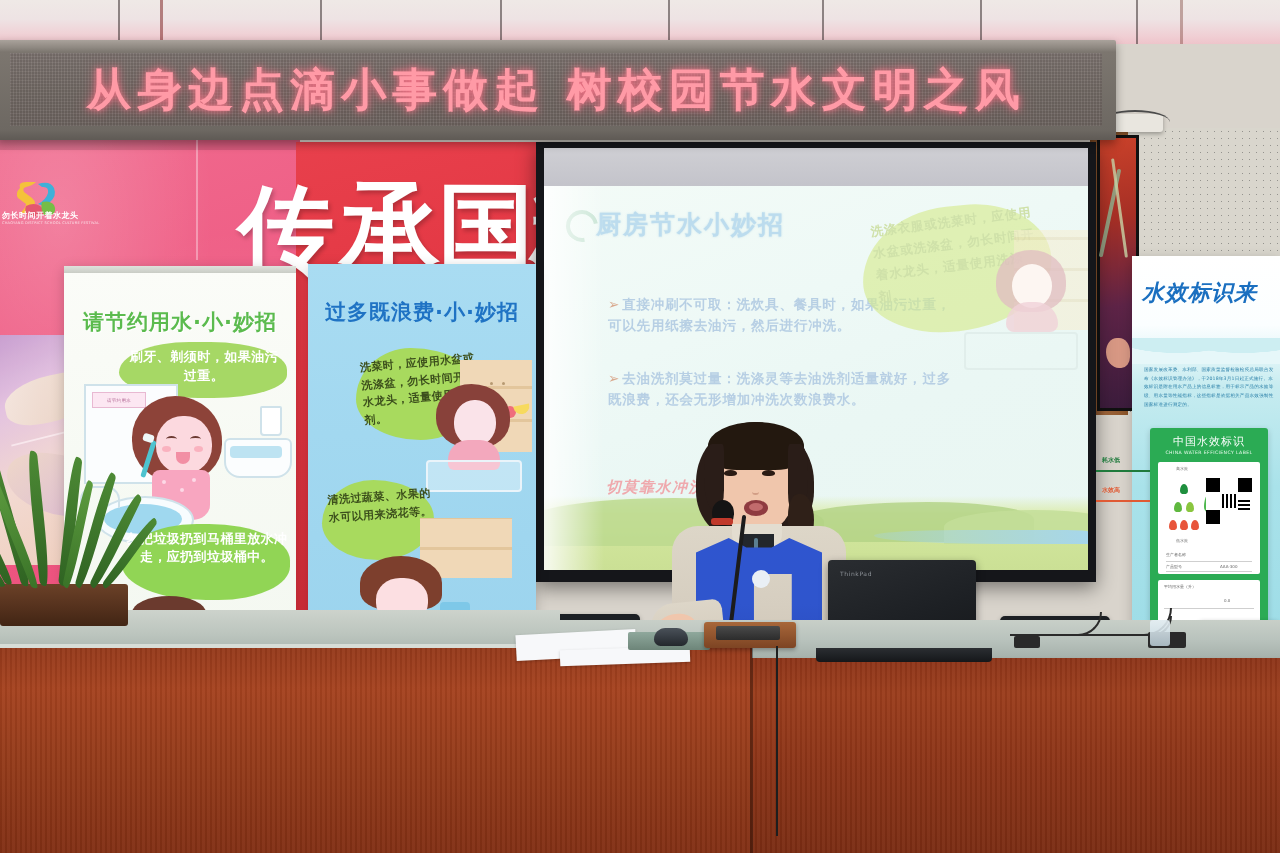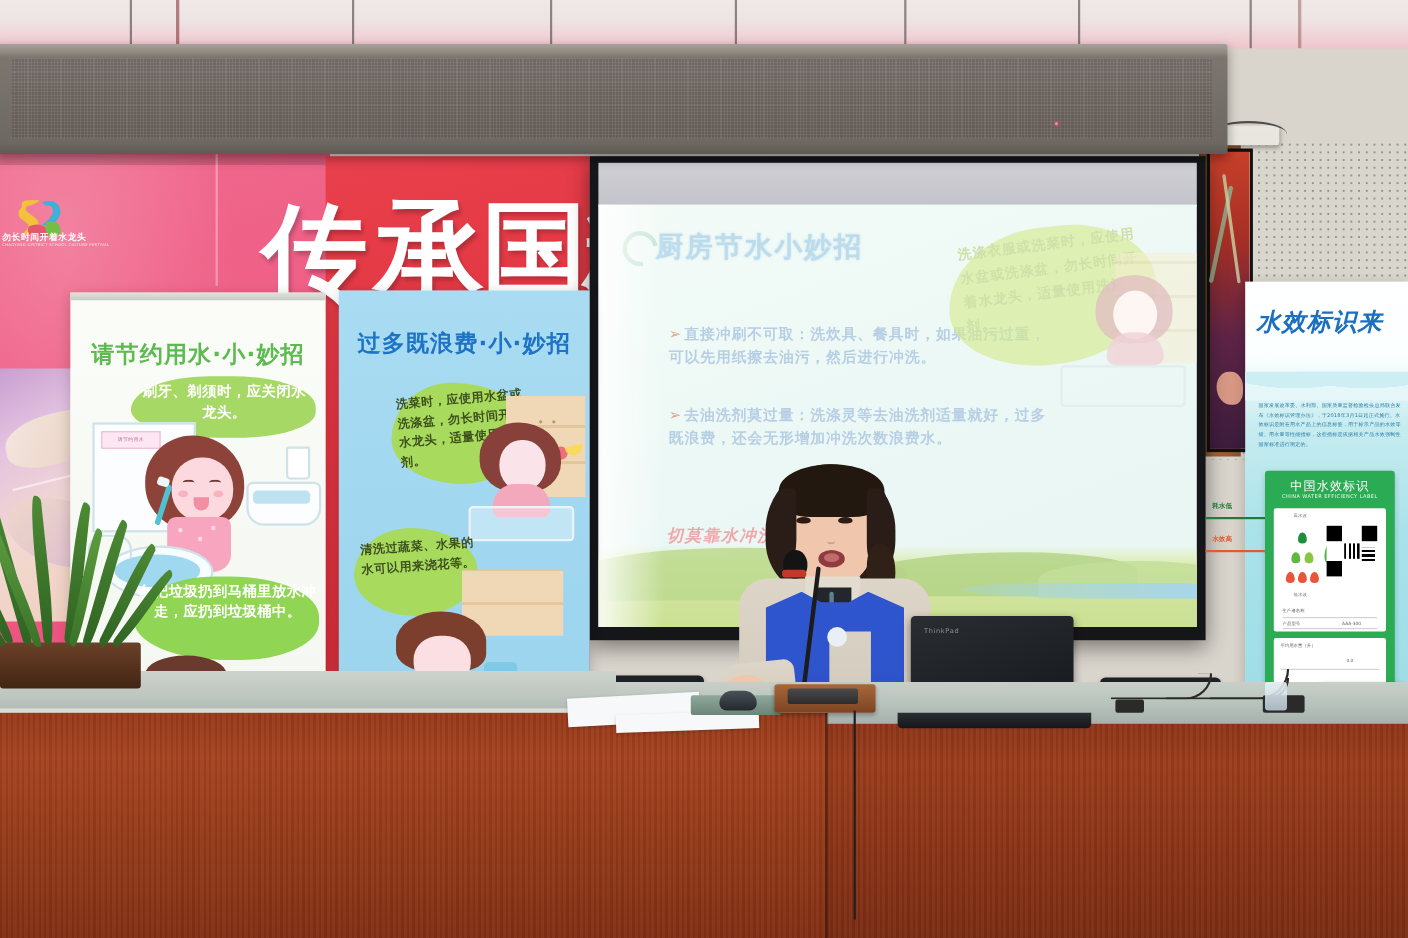--- a/index.html
+++ b/index.html
@@ -415,21 +415,21 @@
       </div>
       <div class="slide-washL"></div>
     </div>
   </div>
 
   <div class="banner1">
     <div class="banner1-top"></div>
     <div class="b1-title">请节约用水·小·妙招</div>
 
     <div class="b1-bub"></div>
-    <div class="b1-bub-t">刷牙、剃须时，应关闭水龙头。</div>
+    <div class="b1-bub-t">刷牙、剃须时，如果油污过重。</div>
 
     <div class="b1-mirror"></div>
     <div class="b1-sign">请节约用水</div>
 
     <div class="b1-girl">
       <div class="b1-hair"></div>
       <div class="b1-face"></div>
       <div class="b1-eye" style="left:34px;top:40px"></div>
       <div class="b1-eye" style="left:58px;top:40px"></div>
       <div class="b1-cheek" style="left:30px;top:50px"></div>
@@ -606,17 +606,18 @@
     <div class="leaf" style="left:74px;top:468px;width:10px;height:120px;transform:rotate(16deg)"></div>
     <div class="leaf" style="left:88px;top:484px;width:10px;height:104px;transform:rotate(26deg)"></div>
     <div class="leaf" style="left:0px;top:486px;width:9px;height:100px;transform:rotate(-40deg)"></div>
     <div class="leaf" style="left:100px;top:502px;width:9px;height:86px;transform:rotate(36deg)"></div>
     <div class="leaf" style="left:32px;top:470px;width:9px;height:118px;transform:rotate(-22deg);background:linear-gradient(180deg,#5d9c3f,#3a7328)"></div>
     <div class="leaf" style="left:62px;top:478px;width:9px;height:110px;transform:rotate(12deg);background:linear-gradient(180deg,#5d9c3f,#3a7328)"></div>
   </div>
 
   <div class="led-frame">
     <div class="led-panel">
+      <div class="led-text">从身边点滴小事做起  树校园节水文明之风</div>
       <div class="led-dot"></div>
     </div>
   </div>
 
 </div>
 
 </body></html>

